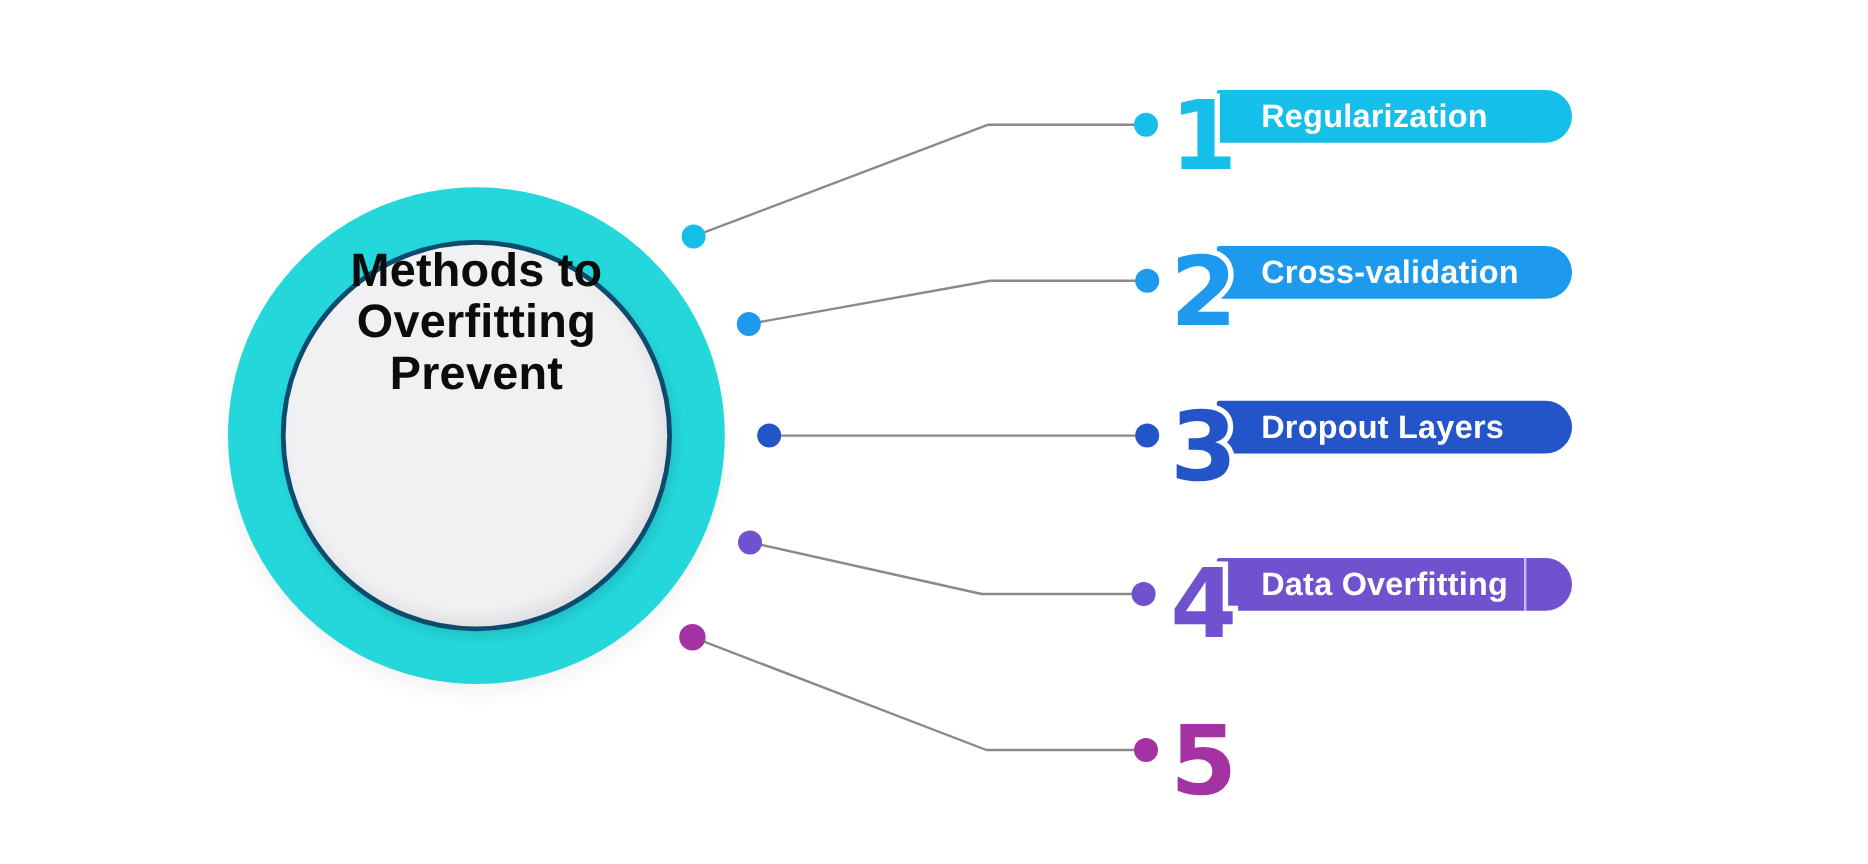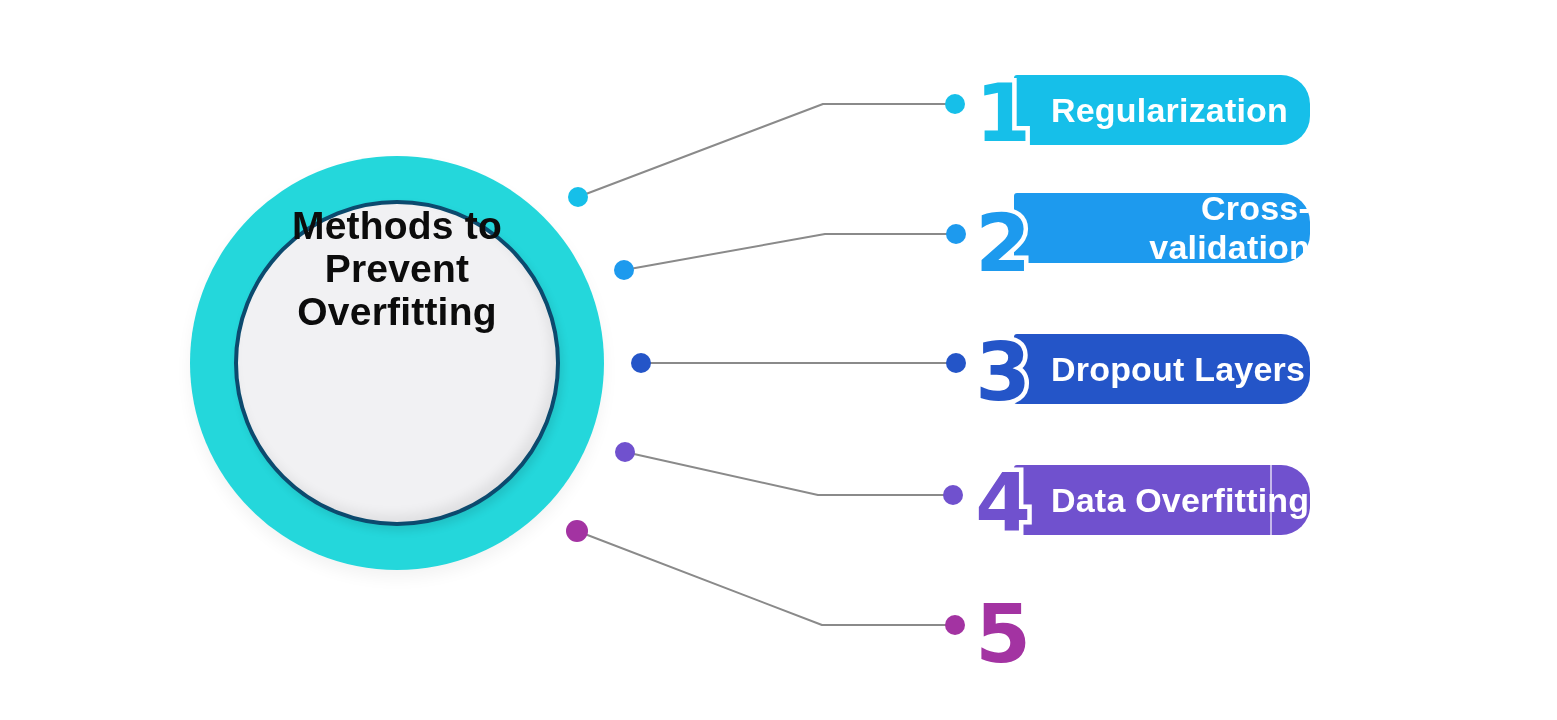--- a/index.html
+++ b/index.html
@@ -30,41 +30,41 @@
     box-shadow: inset -5px -7px 12px rgba(0,0,0,0.07), 3px 5px 9px rgba(0,0,0,0.10);
     display:flex; align-items:flex-start; justify-content:center; text-align:center;
   }
   .hub-title {
     font-size:39px; line-height:43px; font-weight:bold;
     color:var(--titlec,#0c0c0c); letter-spacing:0.2px;
   }
 
   
   .pill {
-    position:absolute; left:1014px; width:296px; height:70px;
+    position:absolute; left:1014px; width:296px; height:44px;
     background:var(--c,#888); border-radius:3px 29px 29px 3px;
     display:flex; align-items:center; box-sizing:border-box; padding-left:37px;
-    color:#ffffff; font-size:34px; font-weight:bold; letter-spacing:0.2px;
+    color:#ffffff; font-size:27px; font-weight:bold; letter-spacing:0.2px;
   }
   .pill .split-line {
     position:absolute; left:256px; top:0; bottom:0; width:2px;
     background:rgba(255,255,255,0.6);
   }
   .num {
     position:absolute; left:955px; width:96px; height:58px;
     text-align:center; font-family:"DejaVu Sans", sans-serif;
     font-size:80px; font-weight:bold; line-height:58px;
   }
   .num span { position:absolute; left:0; right:0; top:0; line-height:58px; }
   .num .back { -webkit-text-stroke:9px #ffffff; color:#ffffff;
     text-shadow:-3px 0 0 #fff, 3px 0 0 #fff, 0 -3px 0 #fff, 0 3px 0 #fff; }
   .num .front { color:var(--c,#888); }
 
   .p1 { top:75px; }  .n1 { top:85px; }
-  .p2 { top:193px;text-align:right; } .n2 { top:215px; }
+  .p2 { top:205px;text-align:right; } .n2 { top:215px; }
   .p3 { top:334px;text-align:center; } .n3 { top:344px; }
   .p4 { top:465px; } .n4 { top:475px; }
   .p5 { top:596px; } .n5 { top:606px; }
 </style>
 </head>
 <body>
 
 <div class="canvas" style="--line: #8A8A8A;">
 
   <svg class="connectors" viewBox="0 0 1557 720" xmlns="http://www.w3.org/2000/svg">
@@ -92,22 +92,22 @@
       <path d="M577 531 L822 625 L955 625"></path>
       <circle cx="577" cy="531" r="11"></circle>
       <circle cx="955" cy="625" r="10"></circle>
     </g>
   </svg>
 
   <div class="hub" style="--ring: #24D7DB;">
     <div class="hub-inner" style="--inner: #F1F1F3;">
       <div class="hub-title" style="--titlec: #0C0C0C;">
         <div>Methods to</div>
+        <div>Overfitting</div>
         <div>Prevent</div>
-        <div>Overfitting</div>
       </div>
     </div>
   </div>
 
   <div class="pill p1" style="--c: #16BFE9;">
     <span>Regularization</span>
   </div>
   <div class="num n1" style="--c: #16BFE9;">
     <span class="back">1</span>
     <span class="front">1</span>

